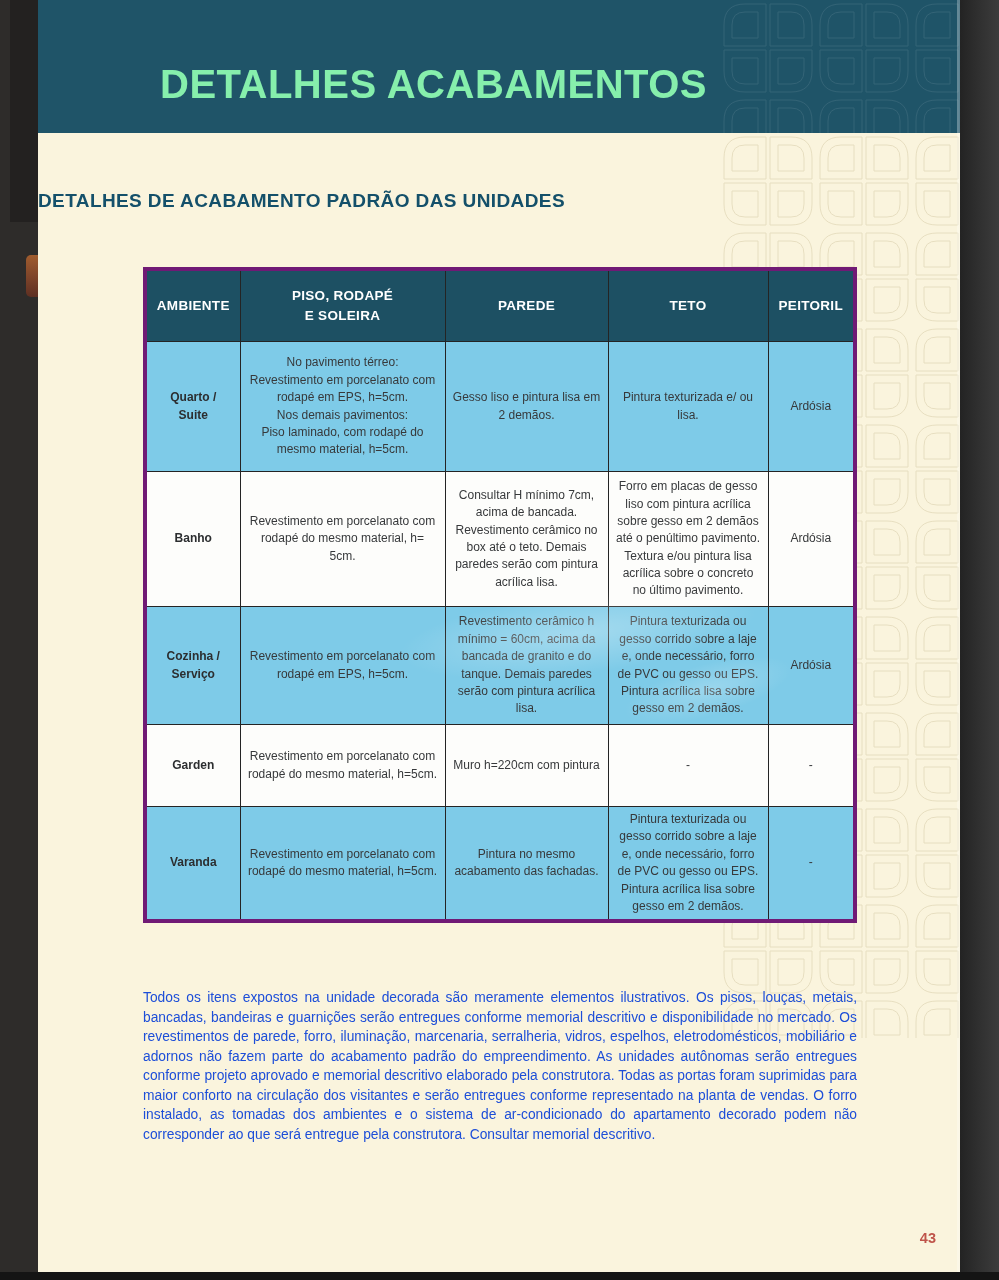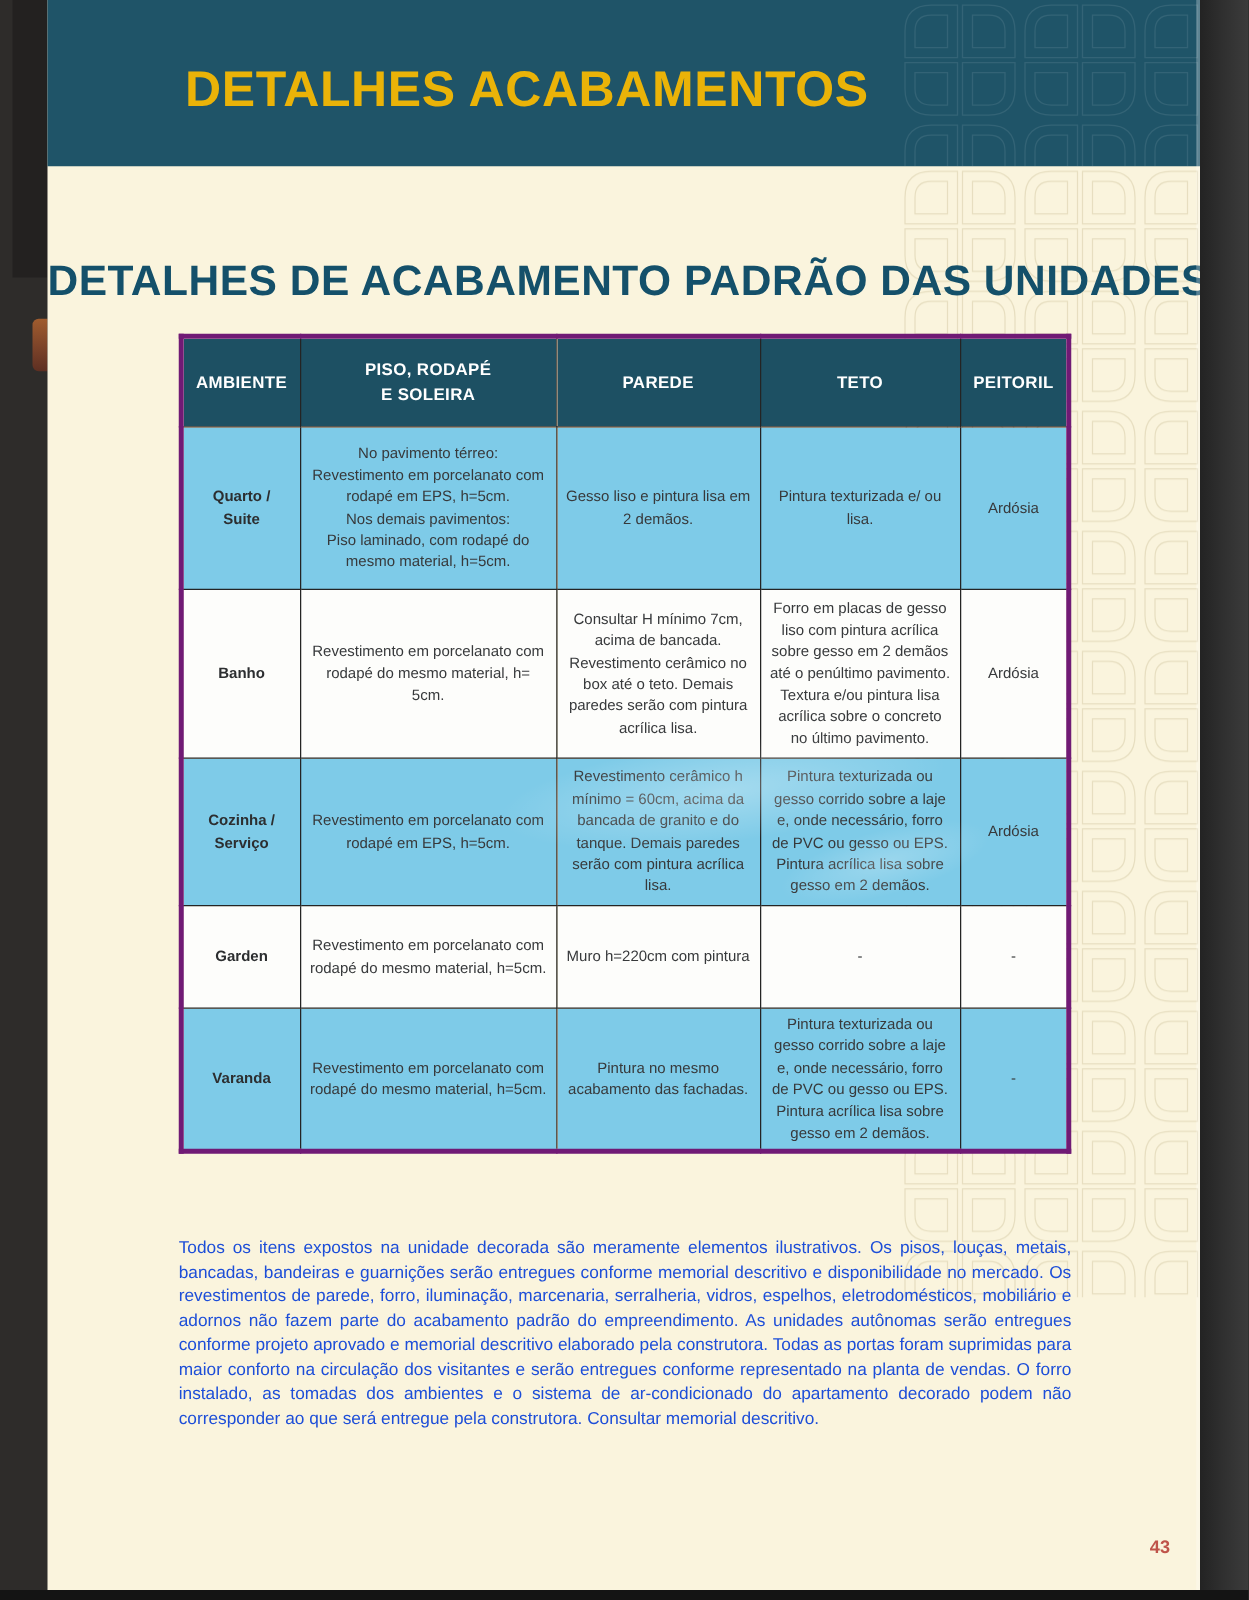--- a/index.html
+++ b/index.html
@@ -12,28 +12,28 @@
                    border-radius:5px 0 0 5px; background:linear-gradient(180deg,#a05c2e 0%,#7c4329 55%,#5e2f22 100%); }
   .chrome-right { position:absolute; left:960px; top:0; width:39px; height:1280px;
                   background:linear-gradient(90deg,#232323 0%,#2f2f2f 45%,#3c3c3c 100%); }
   .chrome-bottom { position:absolute; left:0; top:1272px; width:999px; height:8px; background:#141414; }
 
   
   .page { position:absolute; left:38px; top:0; width:922px; height:1272px; background:#faf4dd; }
   .page-edge { position:absolute; right:0; top:0; width:3px; height:100%; background:rgba(255,255,255,0.28); }
 
   .band { position:absolute; left:0; top:0; width:100%; height:133px; background:#1f5468; }
-  .band-title { position:absolute; left:110px; top:52px; margin:0; font-size:40px; font-weight:bold;
-                color:#eab308; letter-spacing:0.5px; line-height:1; white-space:nowrap; }
+  .band-title { position:absolute; left:110px; top:52px; margin:12px; font-size:40px; font-weight:bold;
+                color:#86efac; letter-spacing:0.5px; line-height:1; white-space:nowrap; }
 
   .pattern-band { position:absolute; right:0; top:0; width:240px; height:133px; }
   .pattern-body { position:absolute; right:0; top:133px; width:240px; height:905px; }
 
-  .section-title { position:absolute; left:0; top:206px; width:100%; margin:0; text-align:left;
-                   font-size:34px; font-weight:bold; color:#14506a; letter-spacing:0.4px; white-space:nowrap; }
+  .section-title { position:absolute; left:0; top:190px; width:100%; margin:0; text-align:left;
+                   font-size:19px; font-weight:bold; color:#14506a; letter-spacing:0.4px; white-space:nowrap; }
 
   table.finishes { position:absolute; left:105px; top:267px; width:710px; border-collapse:collapse;
                    table-layout:fixed; font-size:12px; line-height:1.45; color:#37393b;
                    border:4px solid #701a75; }
   .finishes th, .finishes td { border:1px solid #242424; padding:4px 7px; text-align:center;
                                vertical-align:middle; white-space:pre-line; overflow:hidden; }
   .finishes thead th { background:#1d5063; color:#ffffff; font-size:13.5px; font-weight:bold;
                        letter-spacing:0.3px; height:62px; }
   tr.r-white td { background:#fdfdfb; }
   tr.r-blue  td { background:#7ecbe8; }

